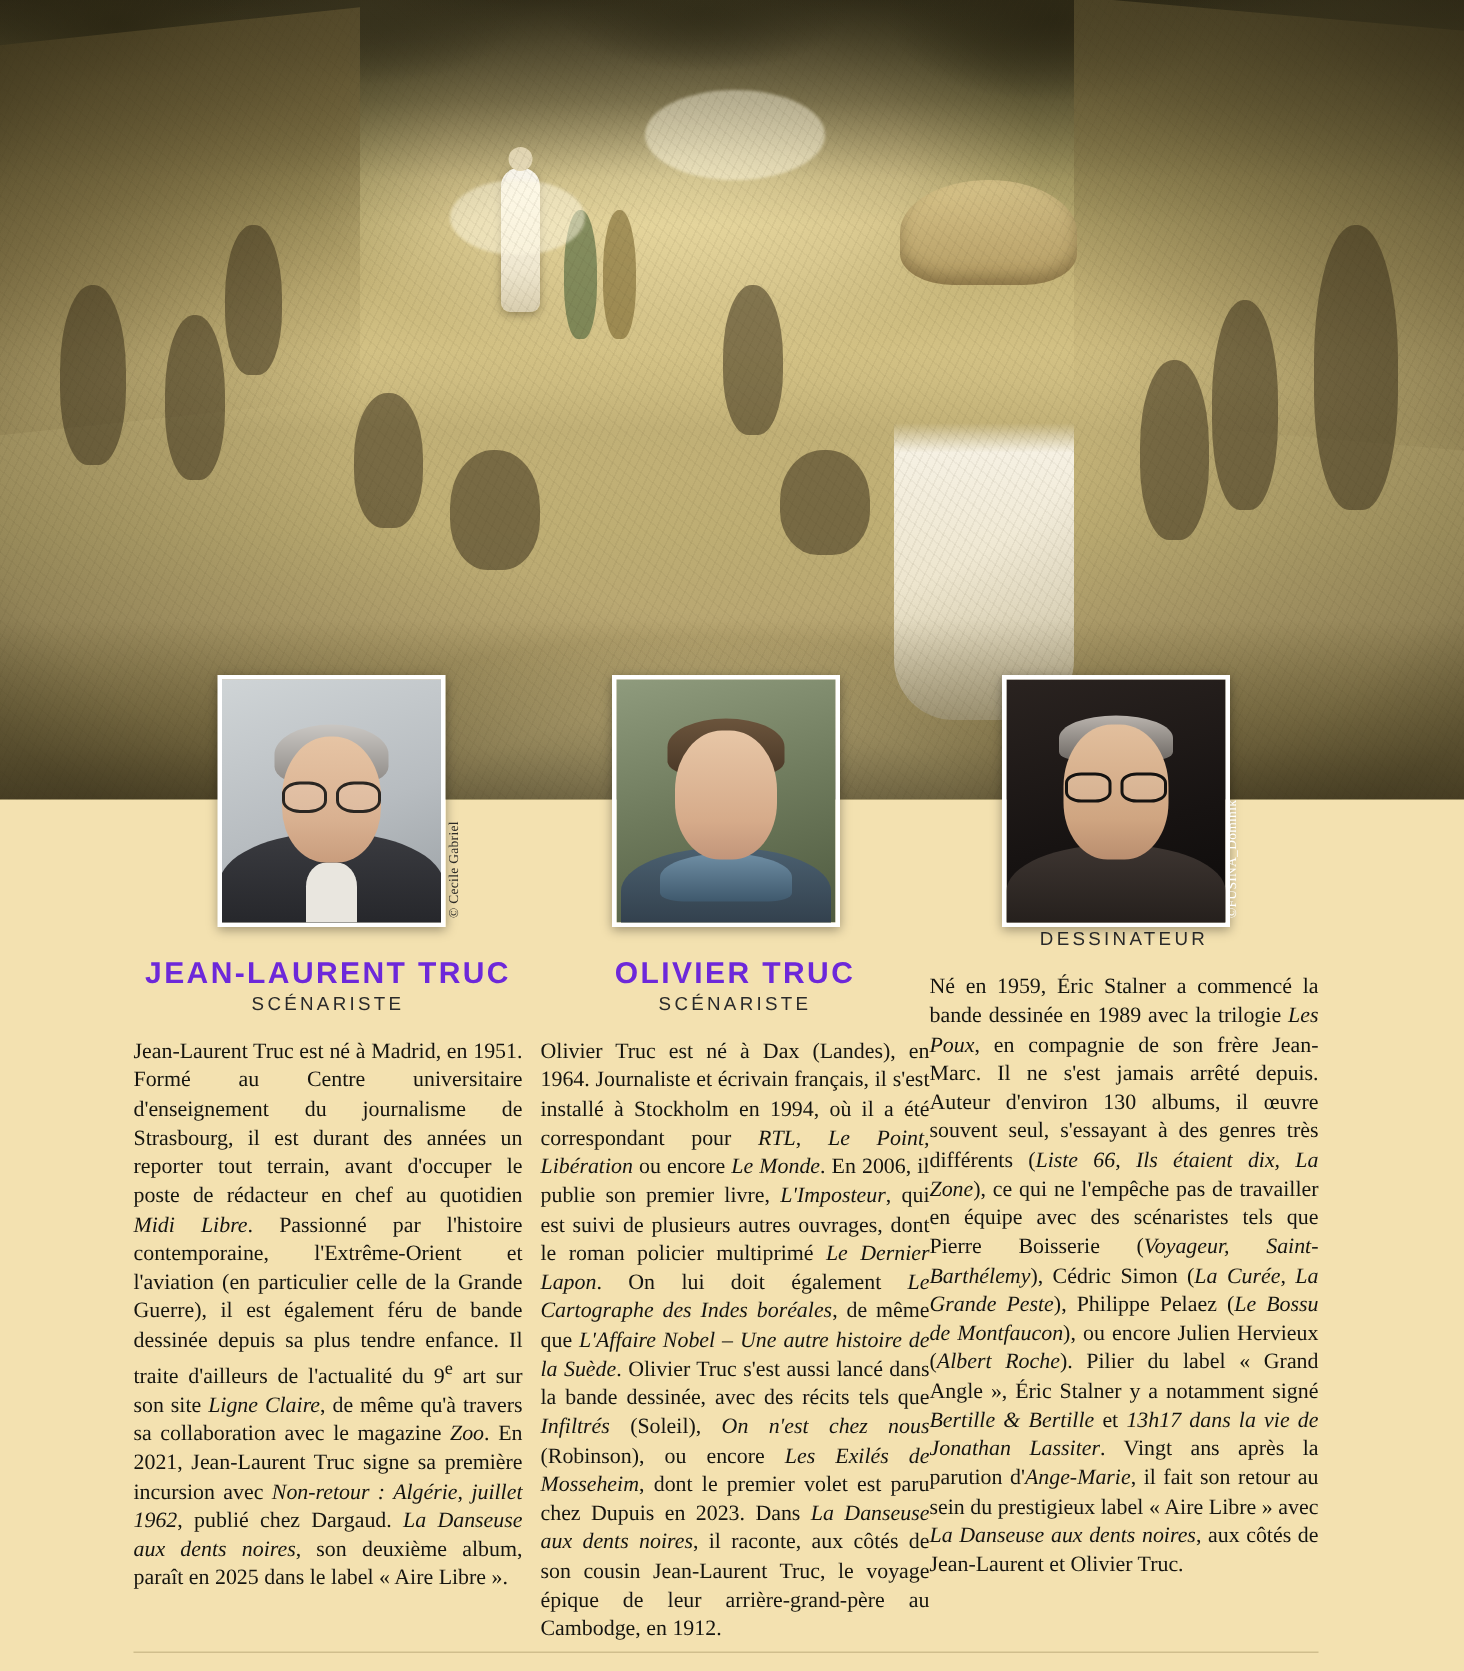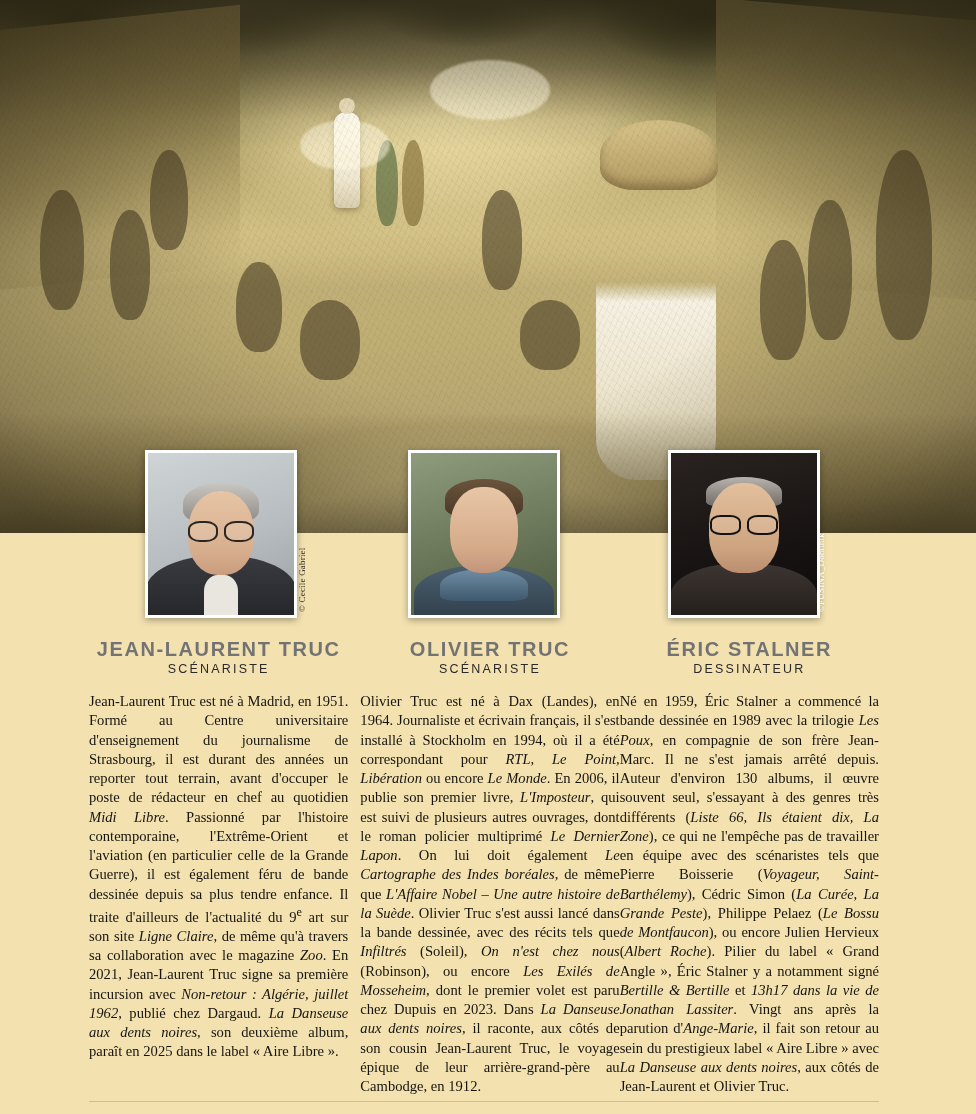--- a/index.html
+++ b/index.html
@@ -281,21 +281,21 @@
     left: 158px;
     bottom: 6px;
   }
 
   .name {
     text-align: center;
     font-family: "Liberation Sans", sans-serif;
     font-weight: 700;
     font-size: 20px;
     letter-spacing: 1.6px;
-    color: #737373;
+    color: #6d28d9;
     margin-top: 20px;
   }
   .role {
     text-align: center;
     font-family: "Liberation Sans", sans-serif;
     font-weight: 400;
     font-size: 12.5px;
     letter-spacing: 2.2px;
     color: #2a2a2a;
     margin-top: 1px;
@@ -397,20 +397,19 @@
         <div class="body"></div>
         <div class="hair"></div>
         <div class="face"></div>
         <div class="glasses">
             <span class="l"></span>
             <span class="r"></span>
           </div>
       </div>
       <div class="credit credit-3">©FUSINA_Dominik</div>
     </div>
-    <div class="name">ÉRIC STALNER</div>
     <div class="role">DESSINATEUR</div>
     <div class="bio">Né en 1959, Éric Stalner a commencé la bande dessinée en 1989 avec la trilogie <i>Les Poux</i>, en compagnie de son frère Jean-Marc. Il ne s'est jamais arrêté depuis. Auteur d'environ 130 albums, il œuvre souvent seul, s'essayant à des genres très différents (<i>Liste 66, Ils étaient dix, La Zone</i>), ce qui ne l'empêche pas de travailler en équipe avec des scénaristes tels que Pierre Boisserie (<i>Voyageur, Saint-Barthélemy</i>), Cédric Simon (<i>La Curée, La Grande Peste</i>), Philippe Pelaez (<i>Le Bossu de Montfaucon</i>), ou encore Julien Hervieux (<i>Albert Roche</i>). Pilier du label « Grand Angle », Éric Stalner y a notamment signé <i>Bertille &amp; Bertille</i> et <i>13h17 dans la vie de Jonathan Lassiter</i>. Vingt ans après la parution d'<i>Ange-Marie</i>, il fait son retour au sein du prestigieux label « Aire Libre » avec <i>La Danseuse aux dents noires</i>, aux côtés de Jean-Laurent et Olivier Truc.</div>
   </div>
 
 </div>
 
 <div class="bottom-rule"></div>
 
 </body></html>

